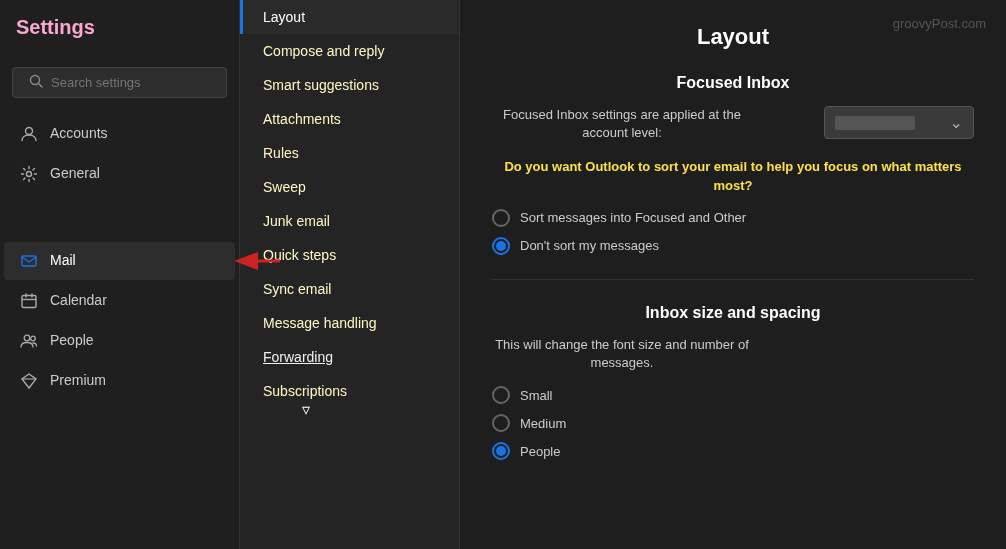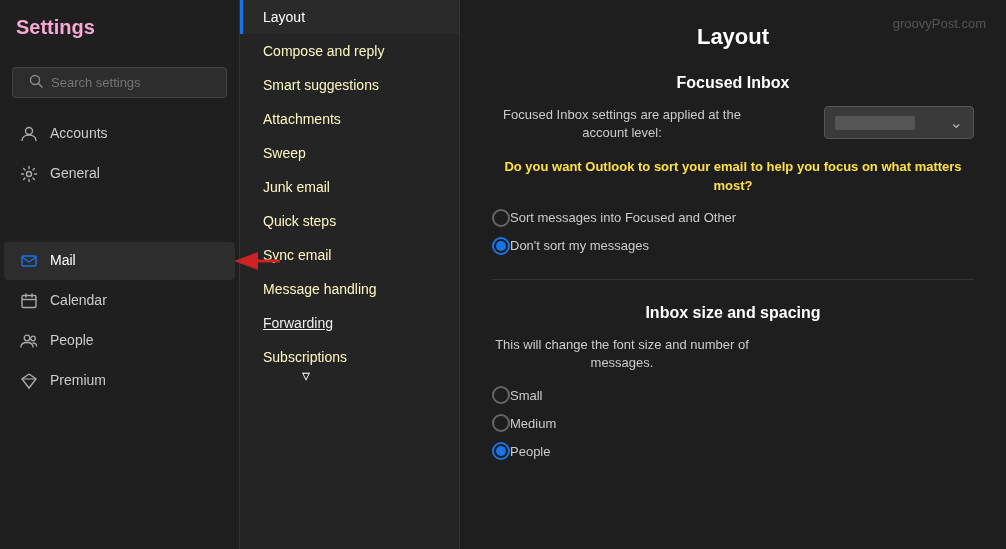--- a/index.html
+++ b/index.html
@@ -168,20 +168,21 @@
     .question-text {
       font-size: 13px;
       font-weight: 600;
       color: #fde047;
       margin-bottom: 14px;
       line-height: 1.4;
     }
     .radio-option {
       display: flex;
       align-items: center;
+      gap: 10px;
       margin-bottom: 10px;
       cursor: pointer;
     }
     .radio-circle {
       width: 18px;
       height: 18px;
       border-radius: 50%;
       border: 2px solid #666;
       flex-shrink: 0;
       display: flex;
@@ -289,20 +290,21 @@
     </span>
     <span class="label">Premium</span>
   </div>
 </nav>
 
 <div class="middle-column">
   <div class="middle-item active">Layout</div>
   <div class="middle-item">Compose and reply</div>
   <div class="middle-item">Smart suggestions</div>
   <div class="middle-item">Attachments</div>
+  <div class="middle-item">Rules</div>
   <div class="middle-item">Sweep</div>
   <div class="middle-item">Junk email</div>
   <div class="middle-item">Quick steps</div>
   <div class="middle-item">Sync email</div>
   <div class="middle-item">Message handling</div>
   <div class="middle-item highlighted" style="position:relative;text-decoration:underline;">Forwarding</div>
   <div class="middle-item">Subscriptions</div>
 
   <div style="position:relative; height:0;">
     <span style="position:absolute; left:62px; top:-8px; font-size:16px; color:white; pointer-events:none;">▿</span>

